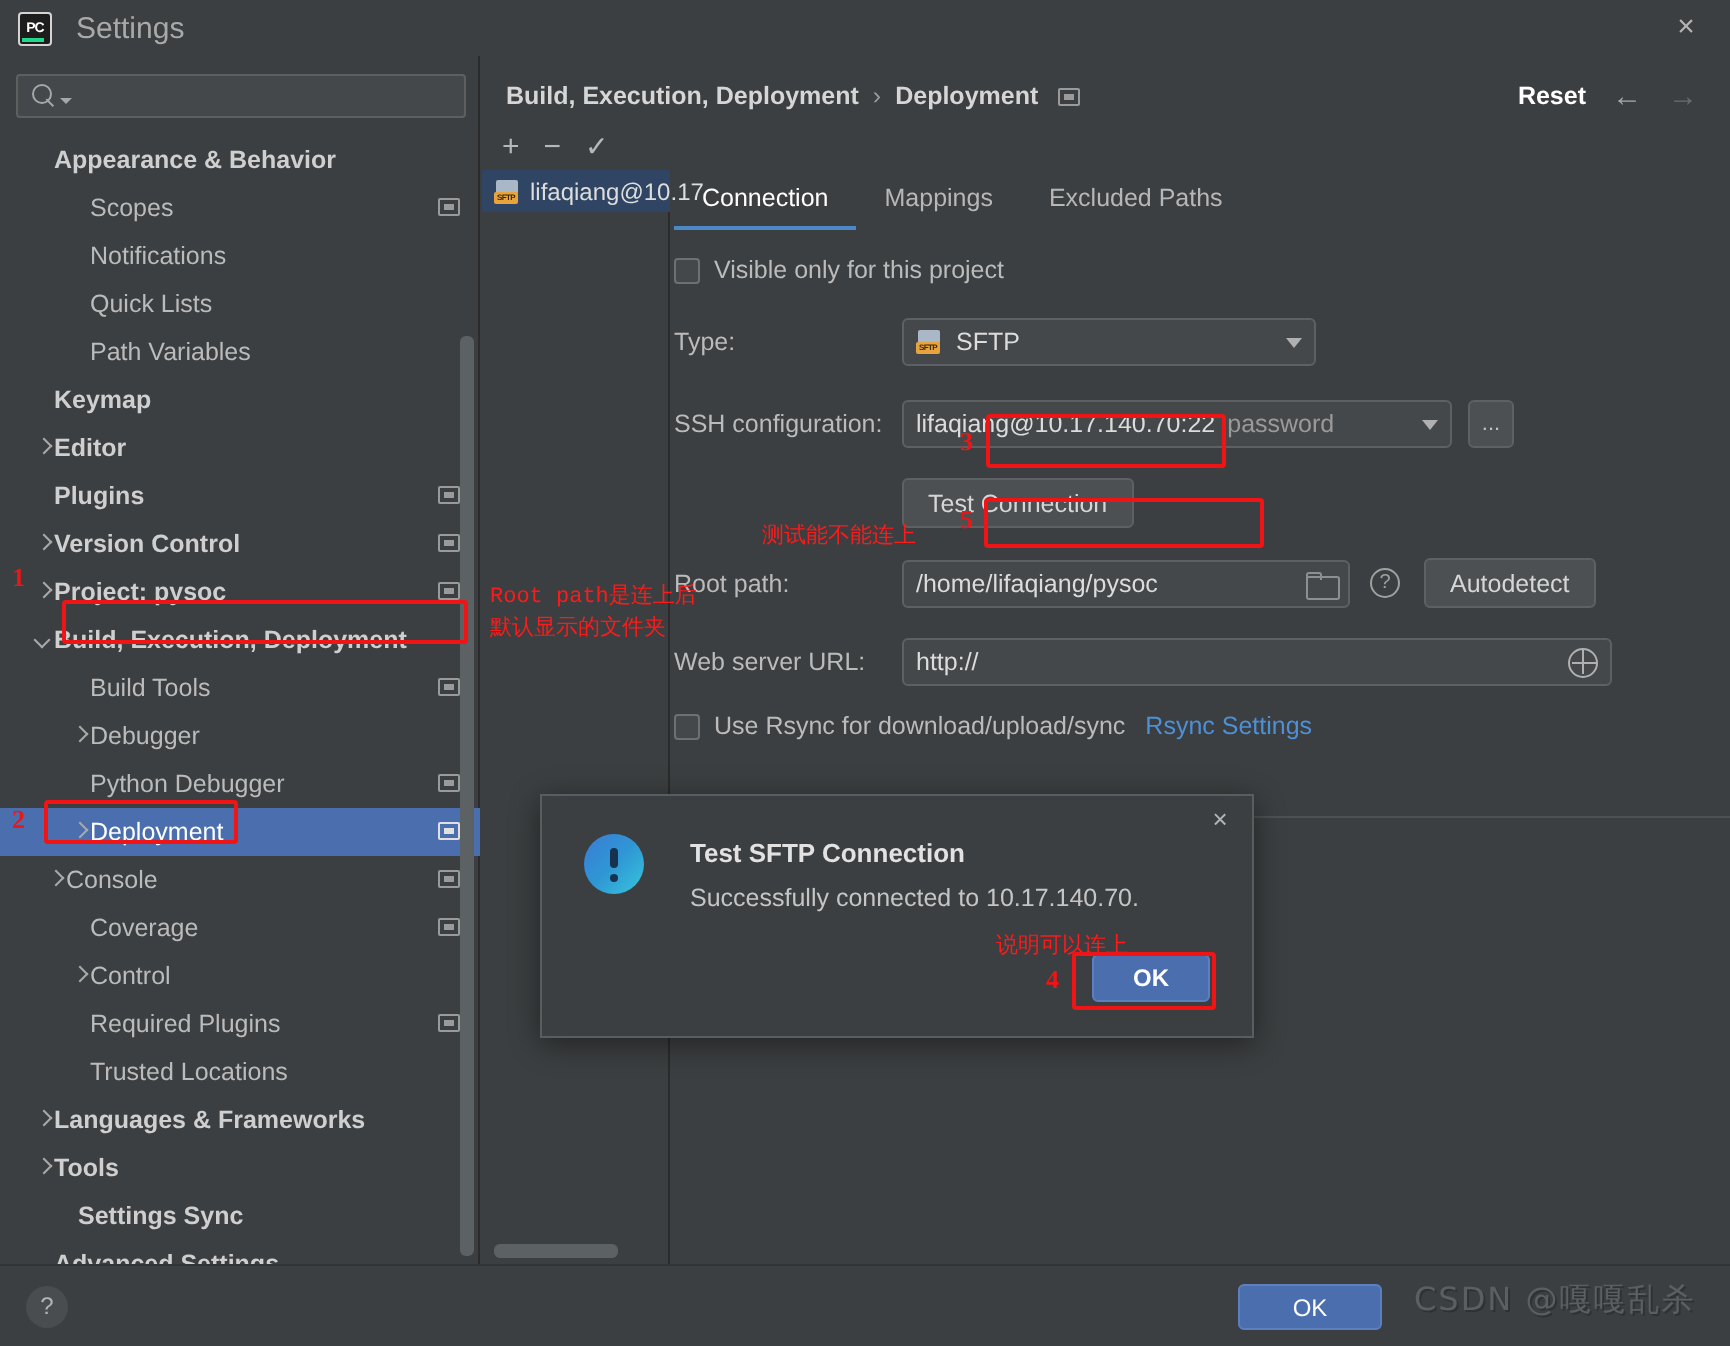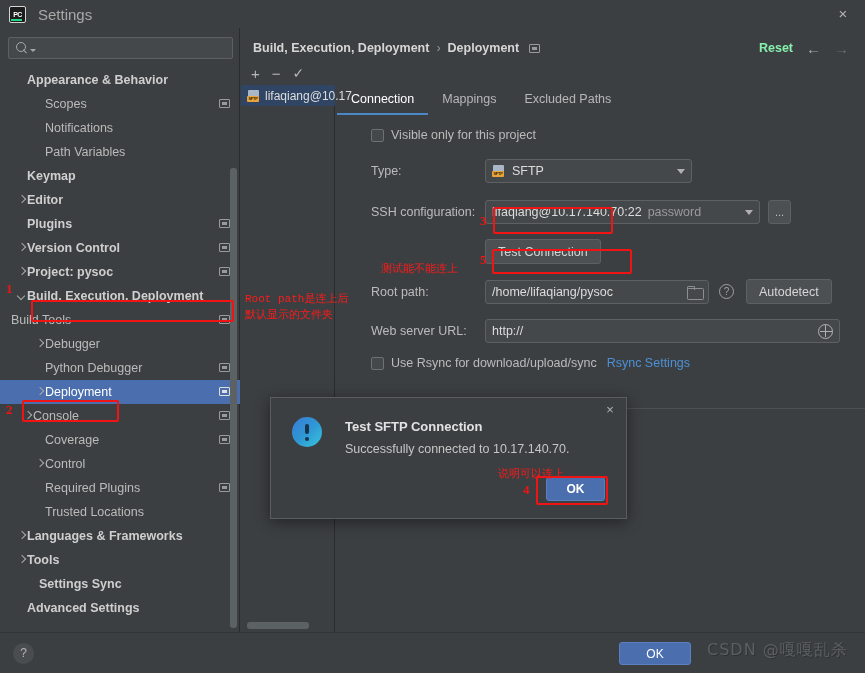--- a/index.html
+++ b/index.html
@@ -133,21 +133,21 @@
     position:absolute; left:12px; top:13px; font-size:12.5px; font-weight:bold;
     color:#d6d6d6; display:flex; align-items:center; gap:7px;
   }
   .crumb-sep{ color:#9a9a9a; font-weight:normal; }
   .bc-badge{
     width:11px;height:9px;border:1.2px solid #9a9a9a;border-radius:1px;position:relative;
     margin-left:3px;
   }
   .bc-badge::after{content:"";position:absolute;left:2px;top:2px;width:5px;height:3px;background:#9a9a9a;}
   .reset-link{
-    position:absolute; right:72px; top:13px; color:#86efac; font-size:12.5px;
+    position:absolute; right:72px; top:13px; color:#ffffff; font-size:12.5px;
     font-weight:bold; cursor:pointer;
   }
   .nav-arrow{ position:absolute; top:12px; font-size:15px; cursor:pointer; }
   .nav-back{ right:44px; color:#a8a8a8; }
   .nav-fwd{ right:16px; color:#6a6d6f; }
 
   
   .srv-toolbar{
     position:absolute; left:0; top:33px; width:92px; height:24px;
     display:flex; align-items:center; gap:12px; padding-left:10px;
@@ -193,21 +193,21 @@
     position:relative;
   }
   .tab.active{ color:#ffffff; }
   .tab.active::after{
     content:""; position:absolute; left:0; right:0; bottom:0; height:2.5px; background:#4a88c7;
   }
 
   .form{
     position:absolute; left:96px; top:100px; width:528px; height:500px;
   }
-  .frow{ position:absolute; display:flex; align-items:center;margin-left:34px; }
+  .frow{ position:absolute; display:flex; align-items:center; }
   .flabel{ font-size:12.5px; color:#bbbbbb; }
   .cbox{
     width:13px;height:13px;border:1px solid #6e7173; background:#45484a;
     border-radius:2px; margin-right:7px; flex:0 0 13px; cursor:pointer;
   }
   .ctrl{
     background:#45484a; border:1px solid #5e6163; border-radius:3px;
     height:24px; display:flex; align-items:center; padding:0 6px;
     font-size:12.5px; color:#dcdcdc;
   }
@@ -350,20 +350,24 @@
           <span class="arrow"></span>
           <span class="lbl">Scopes</span>
           <span class="badge"></span>
         </div>
         <div class="tnode" style="padding-left: 34px;">
           <span class="arrow"></span>
           <span class="lbl">Notifications</span>
         </div>
         <div class="tnode" style="padding-left: 34px;">
           <span class="arrow"></span>
+          <span class="lbl">Quick Lists</span>
+        </div>
+        <div class="tnode" style="padding-left: 34px;">
+          <span class="arrow"></span>
           <span class="lbl">Path Variables</span>
         </div>
         <div class="tnode bold" style="padding-left: 16px;">
           <span class="arrow"></span>
           <span class="lbl">Keymap</span>
         </div>
         <div class="tnode bold" style="padding-left: 16px;">
           <span class="arrow right"></span>
           <span class="lbl">Editor</span>
         </div>
@@ -379,21 +383,21 @@
         </div>
         <div class="tnode bold" style="padding-left: 16px;">
           <span class="arrow right"></span>
           <span class="lbl">Project: pysoc</span>
           <span class="badge"></span>
         </div>
         <div class="tnode bold" style="padding-left: 16px;">
           <span class="arrow down"></span>
           <span class="lbl">Build, Execution, Deployment</span>
         </div>
-        <div class="tnode" style=" align-items: center;">
+        <div class="tnode" style="padding-left: 34px; align-items: center;">
           <span class="arrow"></span>
           <span class="lbl">Build Tools</span>
           <span class="badge"></span>
         </div>
         <div class="tnode" style="padding-left: 34px;">
           <span class="arrow right"></span>
           <span class="lbl">Debugger</span>
         </div>
         <div class="tnode" style="padding-left: 34px;">
           <span class="arrow"></span>

